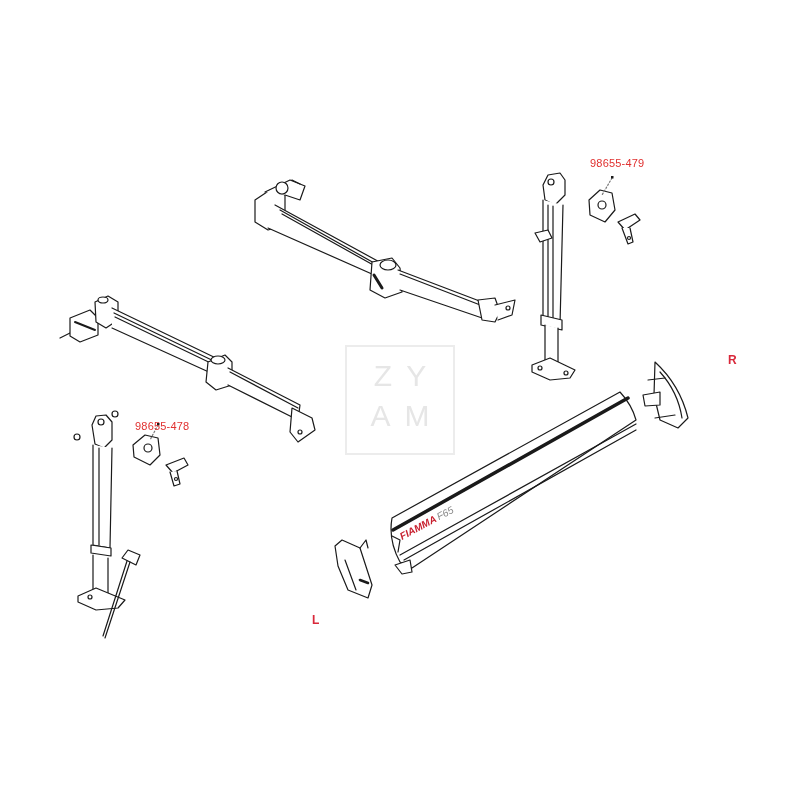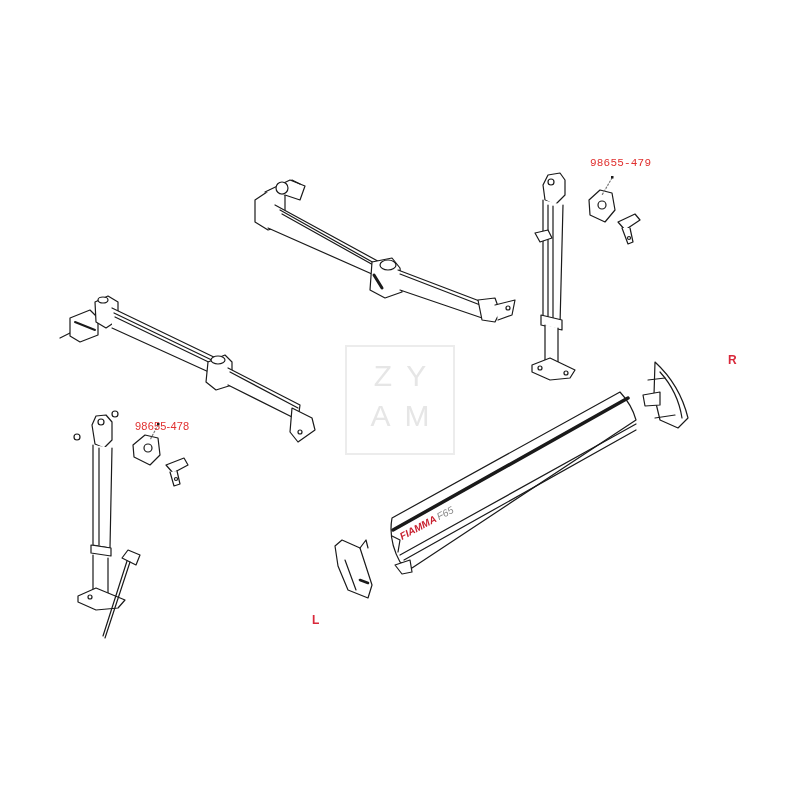--- a/index.html
+++ b/index.html
@@ -151,17 +151,17 @@
       <text x="42" y="0" font-family="Liberation Sans, sans-serif" font-size="10" font-style="italic" fill="#888">F65</text>
     </g>
   </svg>
 </div>
 
 <div class="wm">
   <div class="wm-text wm-2">AM</div>
   <div class="wm-text wm-1">ZY</div>
 </div>
 
-<div class="label" style="left:590px; top:157px;font-family:Liberation Mono, monospace;">98655-479</div>
+<div class="label" style="left:590px; top:157px;">98655-479</div>
 <div class="label" style="left:135px; top:404px;margin-top:16px;">98655-478</div>
 
 <div class="side" style="left:312px; top:613px;">L</div>
 <div class="side" style="left:728px; top:353px;">R</div>
 
 </body></html>

